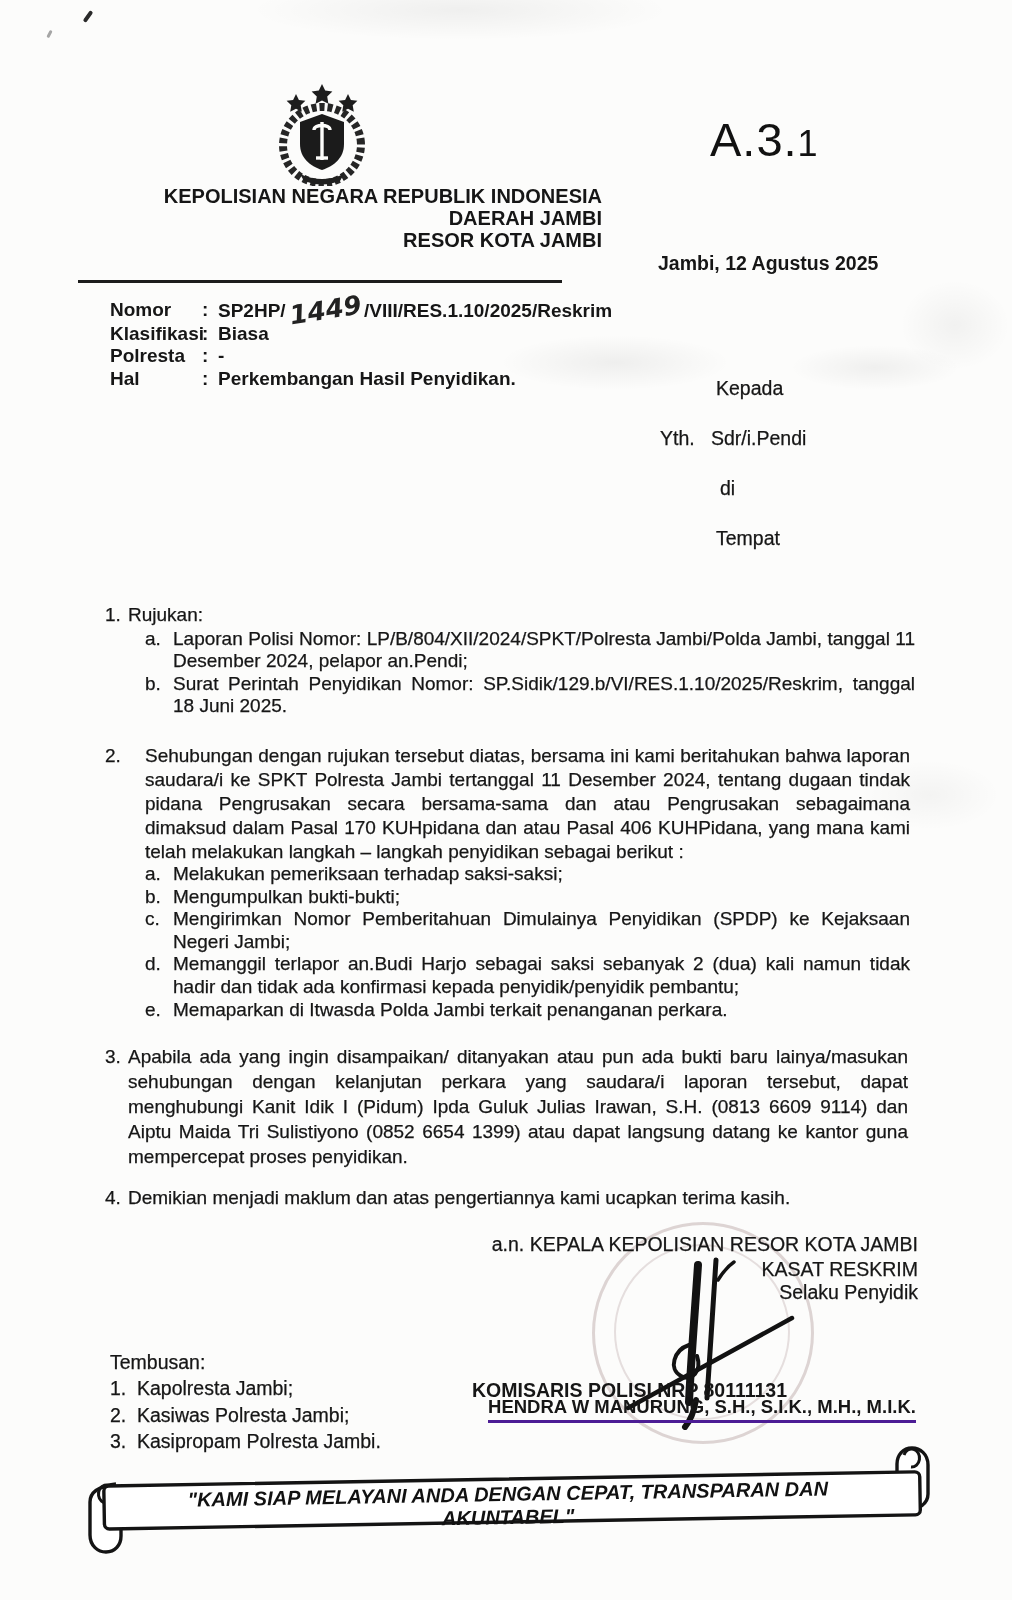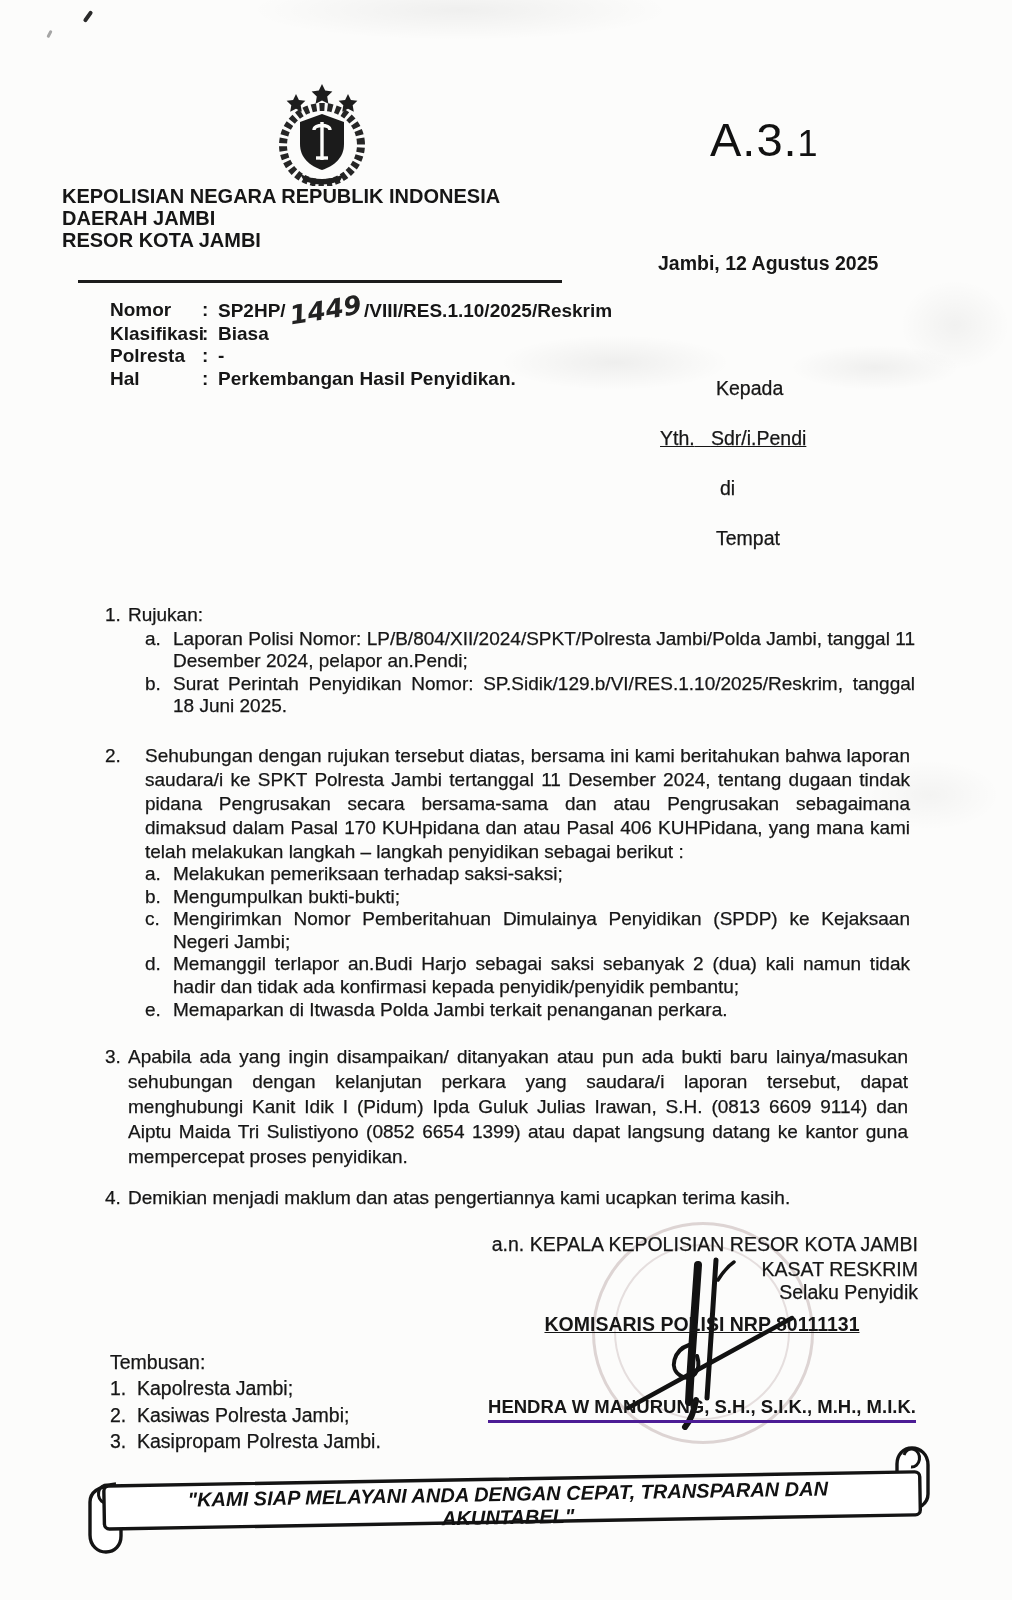--- a/index.html
+++ b/index.html
@@ -4,21 +4,21 @@
 <style>
   html,body{margin:0;padding:0;background:#e8e8e8;}
   .page{
     position:relative; width:1012px; height:1600px; margin:0 auto;
     background:#fcfcfb; overflow:hidden; color:#161616;
     font-family:"Liberation Sans", sans-serif;
   }
   .abs{position:absolute;}
   .ink{-webkit-text-stroke:0.25px #161616;}
   .b{font-weight:bold;}
-  .ctr{text-align:left;}
+  .ctr{text-align:right;}
   
   .mark1{left:86px; top:10px; width:4px; height:13px; background:#2a2a2a; transform:rotate(35deg); border-radius:2px;}
   .mark2{left:48px; top:30px; width:3px; height:8px; background:#777; transform:rotate(28deg); opacity:.65; border-radius:2px;}
   .blob{border-radius:50%; pointer-events:none;}
   
   .letterhead{left:62px; top:186px; width:540px; font-size:20px; line-height:21.8px;}
   .lh-rule{left:78px; top:280px; width:484px; height:3px; background:#1c1c1c;}
   .emblem{left:258px; top:82px; width:128px; height:104px; filter:blur(.3px);}
   .corner{left:710px; top:112px; font-size:47px; letter-spacing:1px; color:#111;}
   .corner .sub{font-size:36px;}
@@ -41,21 +41,21 @@
   .no1{width:23px; flex:none;}
   .no2{width:40px; flex:none;}
   .jus{text-align:justify;}
   .sublist .row-f{line-height:22.6px;}
   .subno{width:28px; flex:none;}
   
   .sig-center{width:440px; text-align:right; font-size:19.5px;}
   .sig-name-wrap{left:472px; top:1351px; width:460px; text-align:center;}
   .sig-name{display:inline-block; white-space:nowrap; font-weight:bold; font-size:18.5px;
     border-bottom:3px solid #4c1d95; padding-bottom:2px;margin-top:45px;}
-  .sig-rank{left:472px; top:1313px; width:460px; text-align:center; font-size:19.5px; font-weight:bold;text-decoration:underline;}
+  .sig-rank{left:472px; top:1379px; width:460px; font-size:19.5px; font-weight:bold;}
   .stamp{left:592px; top:1222px; width:216px; height:216px; border:3px solid rgba(150,118,118,.30);
     border-radius:50%;}
   .stamp-in{left:614px; top:1244px; width:172px; height:172px; border:2px solid rgba(150,118,118,.22);
     border-radius:50%;}
   
   .temb{left:110px; top:1350px; font-size:19.5px; line-height:25.4px;}
   .temb .row-f{margin-top:1px;}
   .temb .tno{width:27px; flex:none;}
   
   .motto{left:150px; top:1483px; width:716px; text-align:center; font-size:20px;
@@ -121,21 +121,21 @@
       <span>-</span>
     </div>
     <div class="row">
       <span class="lab">Hal</span>
       <span class="sep">:</span>
       <span>Perkembangan Hasil Penyidikan.</span>
     </div>
   </div>
 
   <div class="abs recip ink" style="left:716px;top:377px;">Kepada</div>
-  <div class="abs recip ink" style="left:660px;top:427px;text-decoration:underline;">
+  <div class="abs recip ink" style="left:660px;top:427px;">
     <span>Yth.</span>&nbsp;&nbsp;
     <span>Sdr/i.Pendi</span>
   </div>
   <div class="abs recip ink" style="left:720px;top:477px;">di</div>
   <div class="abs recip ink" style="left:716px;top:527px;">Tempat</div>
 
   <div class="abs body-txt ink" style="left:105px;top:603px;width:810px;">
     <div class="row-f">
       <span class="no1">1.</span>
       <span>Rujukan:</span>

